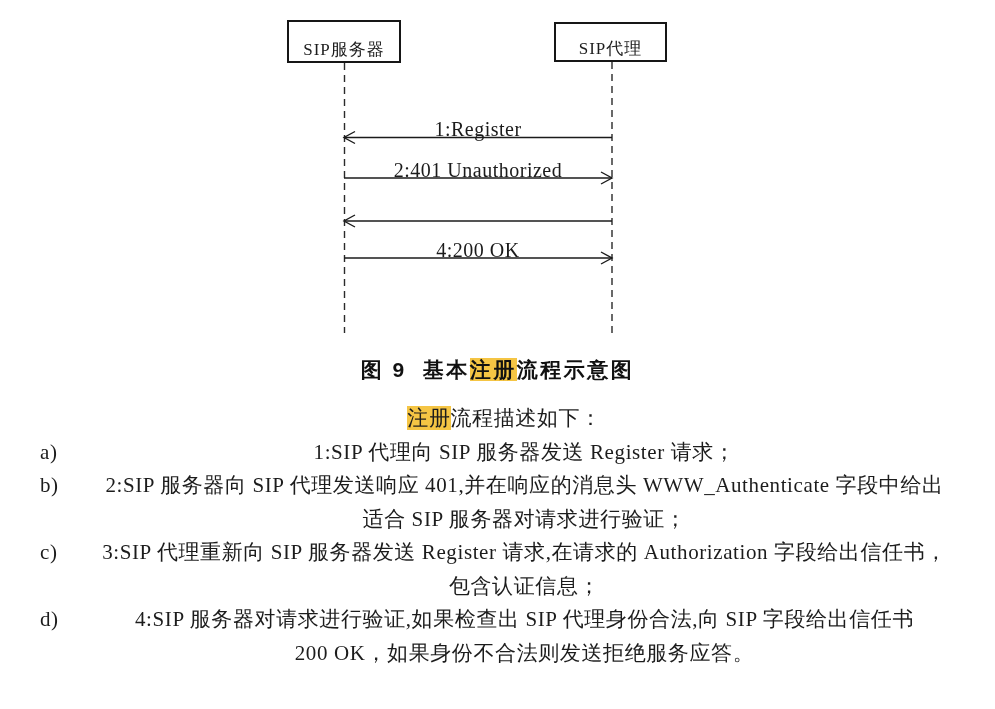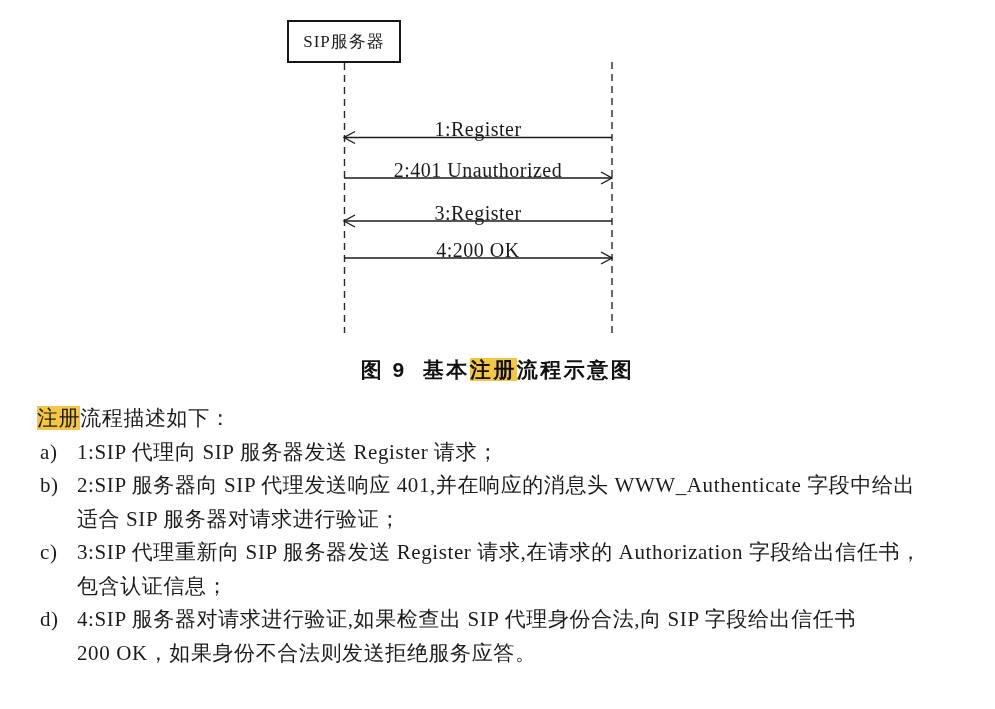--- a/index.html
+++ b/index.html
@@ -14,21 +14,21 @@
     color: #1c1c1c;
   }
   
   .diagram { position: absolute; left: 0; top: 0; width: 995px; height: 345px; }
   .diagram svg { position: absolute; left: 0; top: 0; }
   .pbox {
     position: absolute;
     border: 2px solid #161616;
     background: #ffffff;
     display: flex;
-    align-items: center;
+    align-items: flex-end;
     justify-content: center;
     font-size: 17px;
     letter-spacing: 1px;
     color: #1c1c1c;
   }
   .pbox-left  { left: 287px; top: 20px; width: 114px; height: 43px; }
   .pbox-right { left: 554px; top: 22px; width: 113px; height: 40px; }
   .msg-label {
     position: absolute;
     left: 344px;
@@ -58,21 +58,21 @@
     position: absolute;
     left: 37px; top: 402px;
     width: 935px;
     font-size: 21px;
     line-height: 33.5px;
     letter-spacing: 0.6px;
     color: #1c1c1c;
   }
   .item { position: relative; padding-left: 40px; }
   .marker { position: absolute; left: 3px; top: 0; }
-  .line { white-space: nowrap; }
+  .line { white-space: nowrap; text-align: center; }
 </style>
 </head>
 <body>
 
 <div class="page">
 
   <div class="diagram">
     <svg width="995" height="345" viewBox="0 0 995 345">
 
       <line x1="344.5" y1="63" x2="344.5" y2="333" stroke="#2a2a2a" stroke-width="1.4" stroke-dasharray="7,5"></line>
@@ -95,24 +95,26 @@
 
       <g stroke="#1b1b1b" stroke-width="1.4" fill="none">
         <line x1="344" y1="258" x2="612" y2="258"></line>
         <polyline points="601,252 612,258 601,264"></polyline>
       </g>
     </svg>
 
     <div class="pbox pbox-left">
       <span>SIP服务器</span>
     </div>
+    <div class="pbox pbox-right">
+      <span>SIP代理</span>
+    </div>
 
     <div class="msg-label" style="top:118px">1:Register</div>
     <div class="msg-label" style="top:159px">2:401 Unauthorized</div>
-    <div class="msg-label" style="top:202px">3:Register</div>
     <div class="msg-label" style="top:239px">4:200 OK</div>
   </div>
 
   <div class="caption">
     <span>图 9</span><span class="cap-gap"></span><span>基本</span><span class="hl">注册</span><span>流程示意图</span>
   </div>
 
   <div class="bodytext">
     <div class="line">
       <span class="hl">注册</span><span>流程描述如下：</span>

